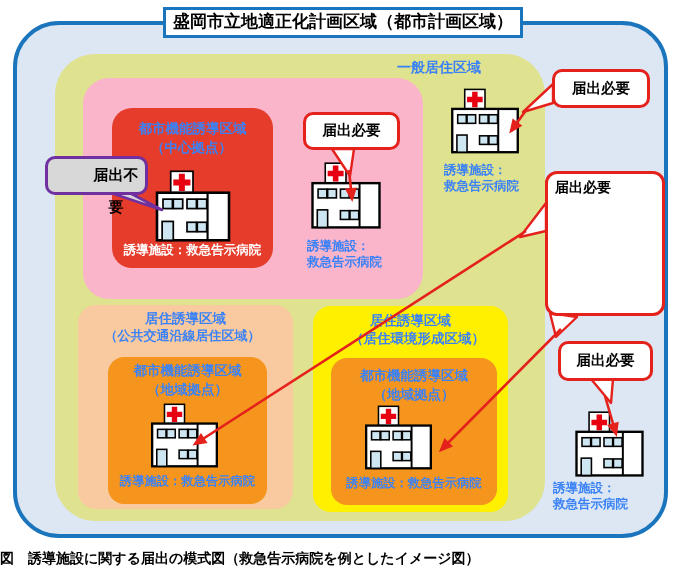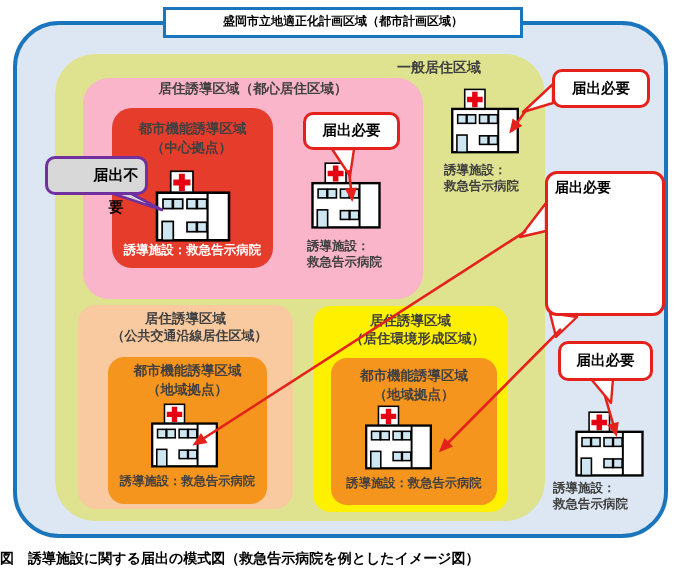--- a/index.html
+++ b/index.html
@@ -1,35 +1,35 @@
 <!DOCTYPE html>
 <html style="--c-outer_border: #1B75BC; --c-outer_fill: #DCE7F3; --c-general_fill: #DFE28E; --c-pink_fill: #FAB5CB; --c-red_fill: #E53C2B; --c-peach_fill: #F9CA9F; --c-orange_fill: #F6951D; --c-yellow_fill: #FFF000; --c-callout_red: #E4211B; --c-callout_purple: #7030A0; --c-callout_gray: #D8D8D8; --c-cross_red: #E60012; --c-window_blue: #CDE6F2;"><head>
 <meta charset="utf-8">
 <style>
   * { margin:0; padding:0; box-sizing:border-box; }
   html,body { background:#fff; }
   .canvas { position:relative; width:690px; height:578px; background:#fff;
             font-family:"Liberation Sans","DejaVu Sans",sans-serif; overflow:hidden; }
   .region, .abs { position:absolute; }
-  .lbl { position:absolute; font-weight:bold; color:#404040; line-height:1.15;
+  .lbl { position:absolute; font-weight:bold; color:#3b82f6; line-height:1.15;
          white-space:nowrap; z-index:10; }
   .center { text-align:center; }
   .white { color:#fff; }
   .hospital { position:absolute; z-index:12; }
   .hospital svg { width:100%; height:100%; display:block; }
   .overlay { position:absolute; left:0; top:0; z-index:20; pointer-events:none; }
   .callout { position:absolute; background:#fff; border:3px solid var(--c-callout_red);
              border-radius:10px; z-index:30; font-weight:bold; color:#000; text-align:center; }
   .callout.purple { border-color:var(--c-callout_purple); background:var(--c-callout_gray);padding-left:39px; }
   .c4-note { font-size:11.5px; line-height:17px; font-weight:bold; white-space:pre-line;
              text-align:left; padding-left:12px; text-indent:-12px; }
   .c4-title { font-size:14px; line-height:17px; text-align:left; margin-bottom:2px; }
   .title-box { position:absolute; left:163px; top:7px; width:360px; height:31px;
                background:#fff; border:3.5px solid var(--c-outer_border); z-index:40;
-               font-weight:bold; font-size:12px; line-height:23px; text-align:center; }
+               font-weight:bold; font-size:17px; line-height:23px; text-align:center; }
   .caption { position:absolute; left:0; top:550px; width:690px; text-align:left;
              font-weight:bold; font-size:14px; z-index:5; }
   
   .outer   { left:13px;  top:21px;  width:655px; height:517px; border:4px solid var(--c-outer_border);
              border-radius:46px; background:var(--c-outer_fill); }
   .general { left:55px;  top:54px;  width:490px; height:467px; border-radius:40px; background:var(--c-general_fill); }
   .pink    { left:83px;  top:78px;  width:340px; height:221px; border-radius:26px; background:var(--c-pink_fill); }
   .redz    { left:112px; top:108px; width:161px; height:160px; border-radius:20px; background:var(--c-red_fill); }
   .peach   { left:78px;  top:305px; width:215px; height:204px; border-radius:18px; background:var(--c-peach_fill); }
   .orange1 { left:108px; top:357px; width:159px; height:147px; border-radius:16px; background:var(--c-orange_fill); }
@@ -54,25 +54,24 @@
   <div class="region outer"></div>
   <div class="region general"></div>
   <div class="region pink"></div>
   <div class="region redz"></div>
   <div class="region peach"></div>
   <div class="region orange1"></div>
   <div class="region yellowz"></div>
   <div class="region orange2"></div>
 
   <div class="lbl" style="left:397px;top:59px;font-size:14px;">一般居住区域</div>
-  <div class="lbl center" style="left:83px;top:81px;width:340px;font-size:13.5px;">居住誘導区域（都心居住区域）</div>
   <div class="lbl center" style="left:112px;top:121px;width:161px;font-size:13.5px;">都市機能誘導区域</div>
   <div class="lbl center" style="left:112px;top:140px;width:159px;font-size:13.5px;">（中心拠点）</div>
   <div class="lbl center" style="left:78px;top:311px;width:215px;font-size:13.5px;">居住誘導区域</div>
-  <div class="lbl center" style="left:82px;top:329px;width:215px;font-size:13px;">（公共交通沿線居住区域）</div>
+  <div class="lbl center" style="left:75px;top:329px;width:215px;font-size:13px;">（公共交通沿線居住区域）</div>
   <div class="lbl center" style="left:108px;top:363px;width:159px;font-size:13.5px;">都市機能誘導区域</div>
   <div class="lbl center" style="left:108px;top:382px;width:159px;font-size:13.5px;">（地域拠点）</div>
   <div class="lbl center" style="left:313px;top:313px;width:195px;font-size:13.5px;">居住誘導区域</div>
   <div class="lbl center" style="left:313px;top:331px;width:209px;font-size:13.5px;">（居住環境形成区域）</div>
   <div class="lbl center" style="left:331px;top:368px;width:166px;font-size:13.5px;">都市機能誘導区域</div>
   <div class="lbl center" style="left:331px;top:387px;width:166px;font-size:13.5px;">（地域拠点）</div>
 
   <div class="hospital" style="left:150px;top:170px;width:86px;height:72px;">
   <svg viewBox="0 0 100 84" preserveAspectRatio="xMidYMid meet">
     <rect class="hx" x="24" y="1.5" width="26" height="25"></rect>

